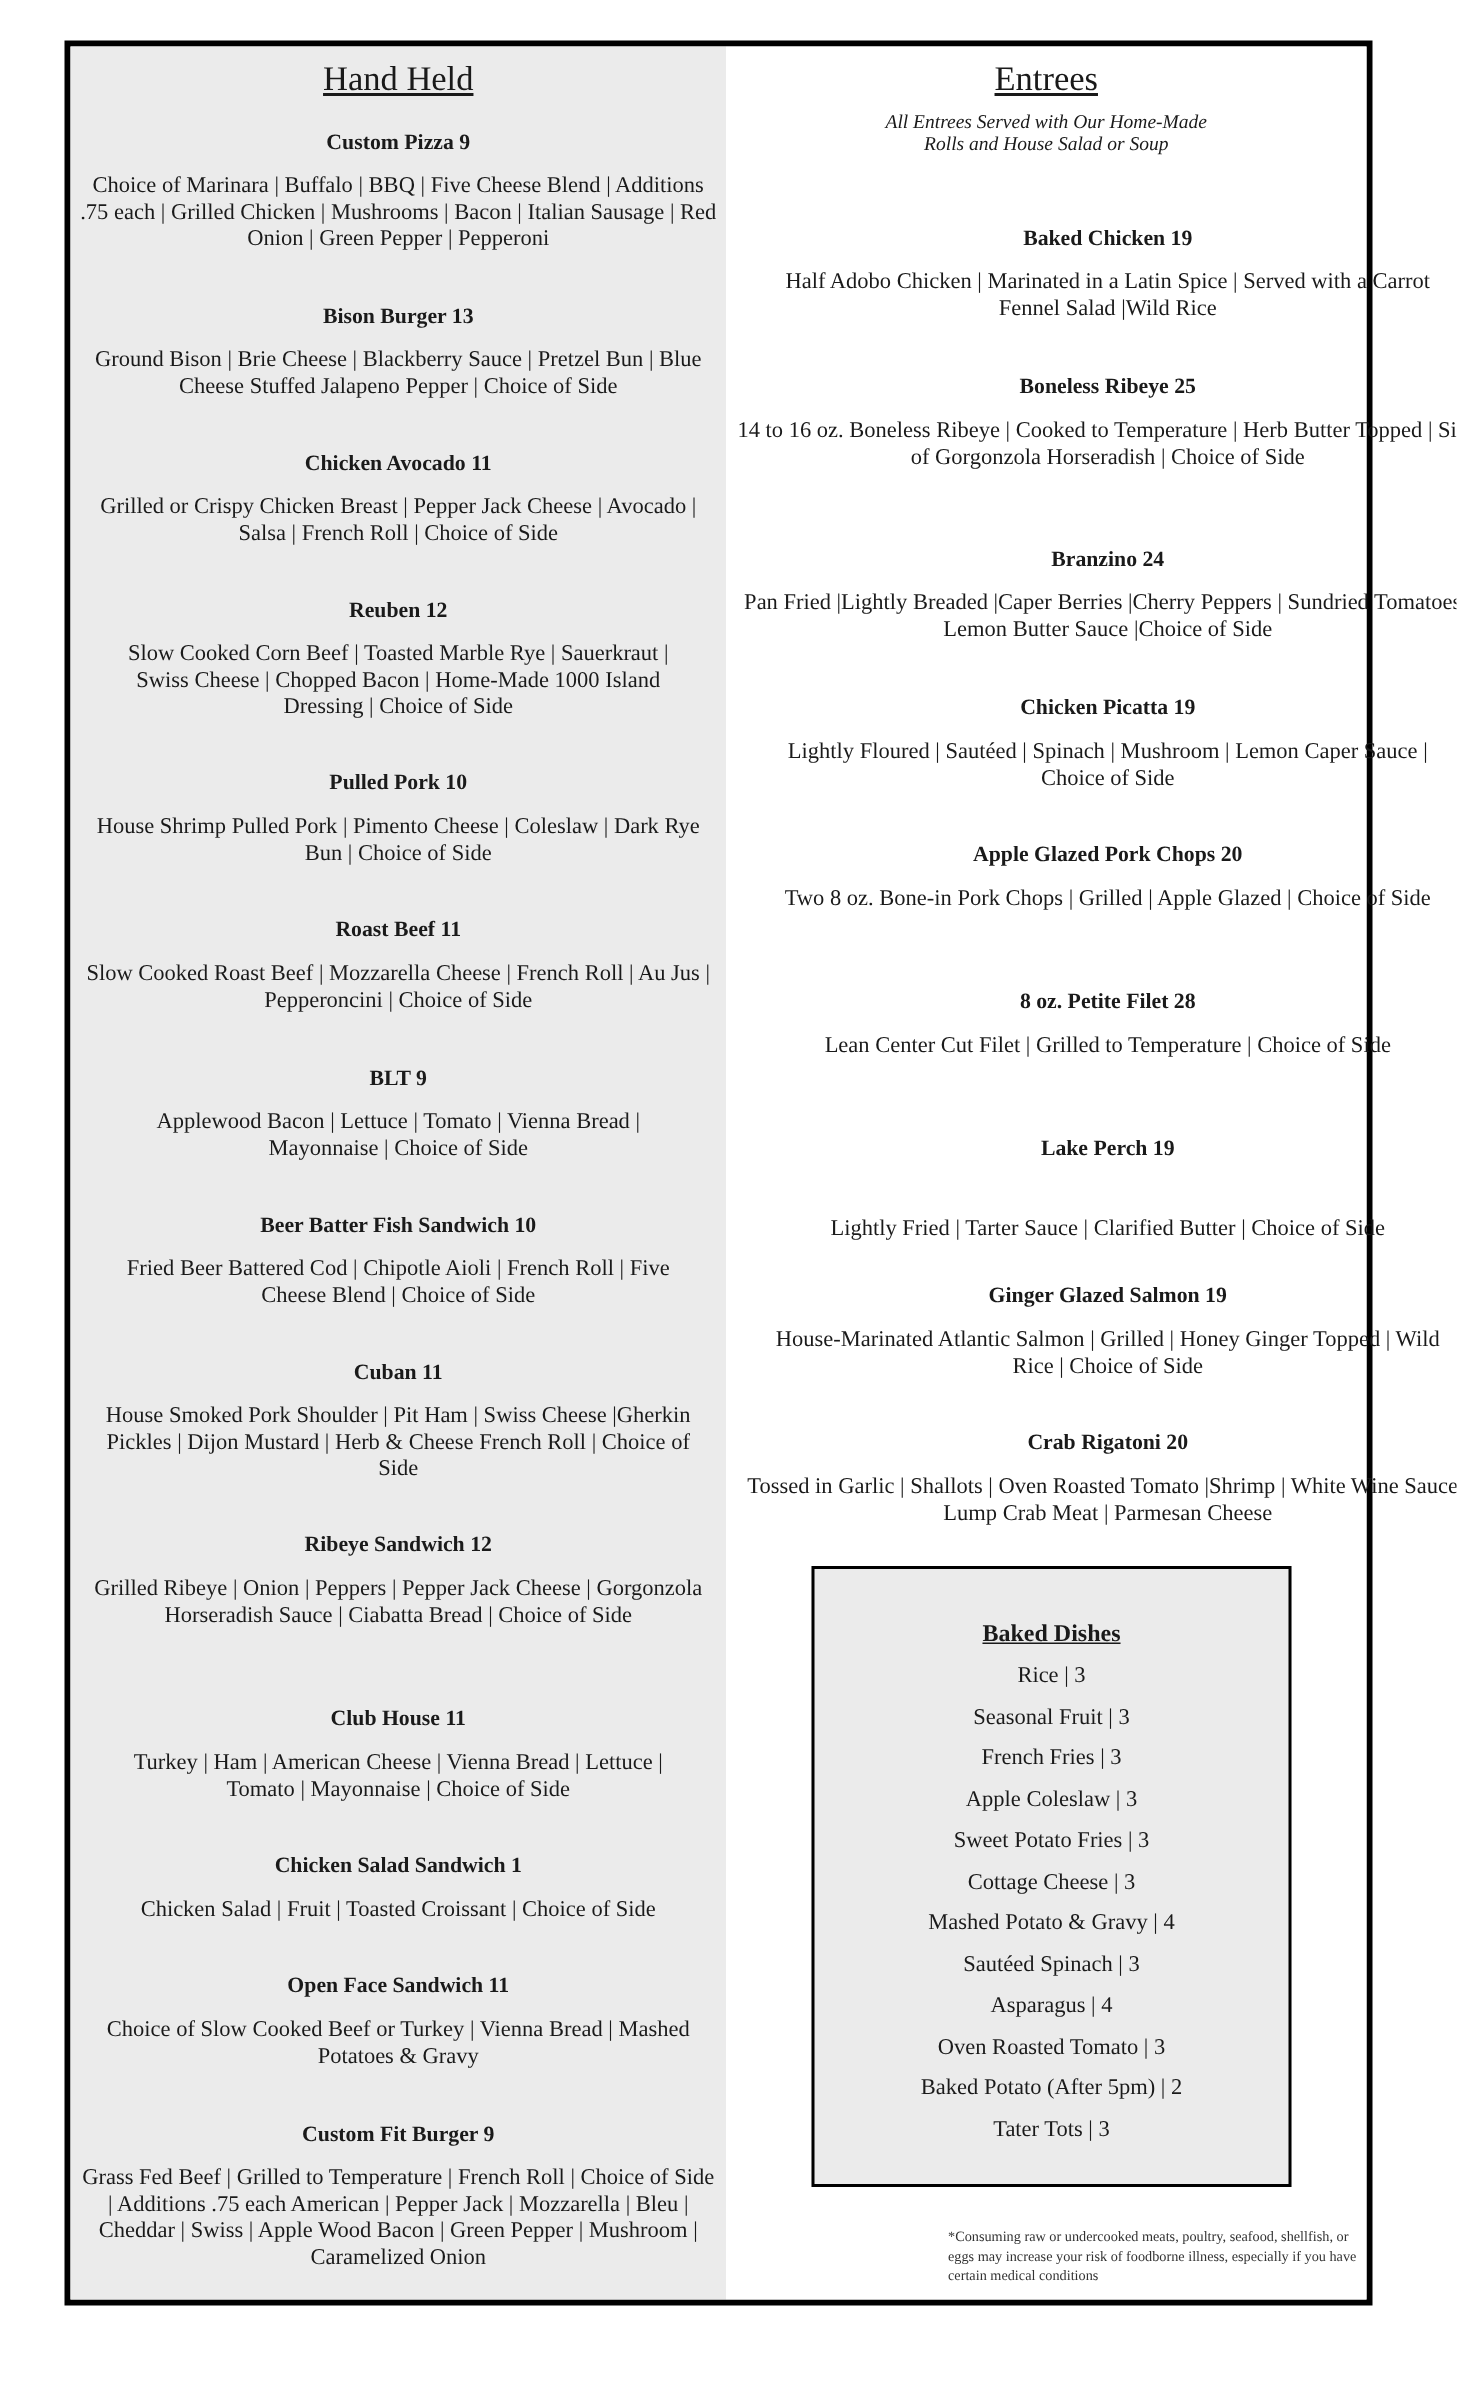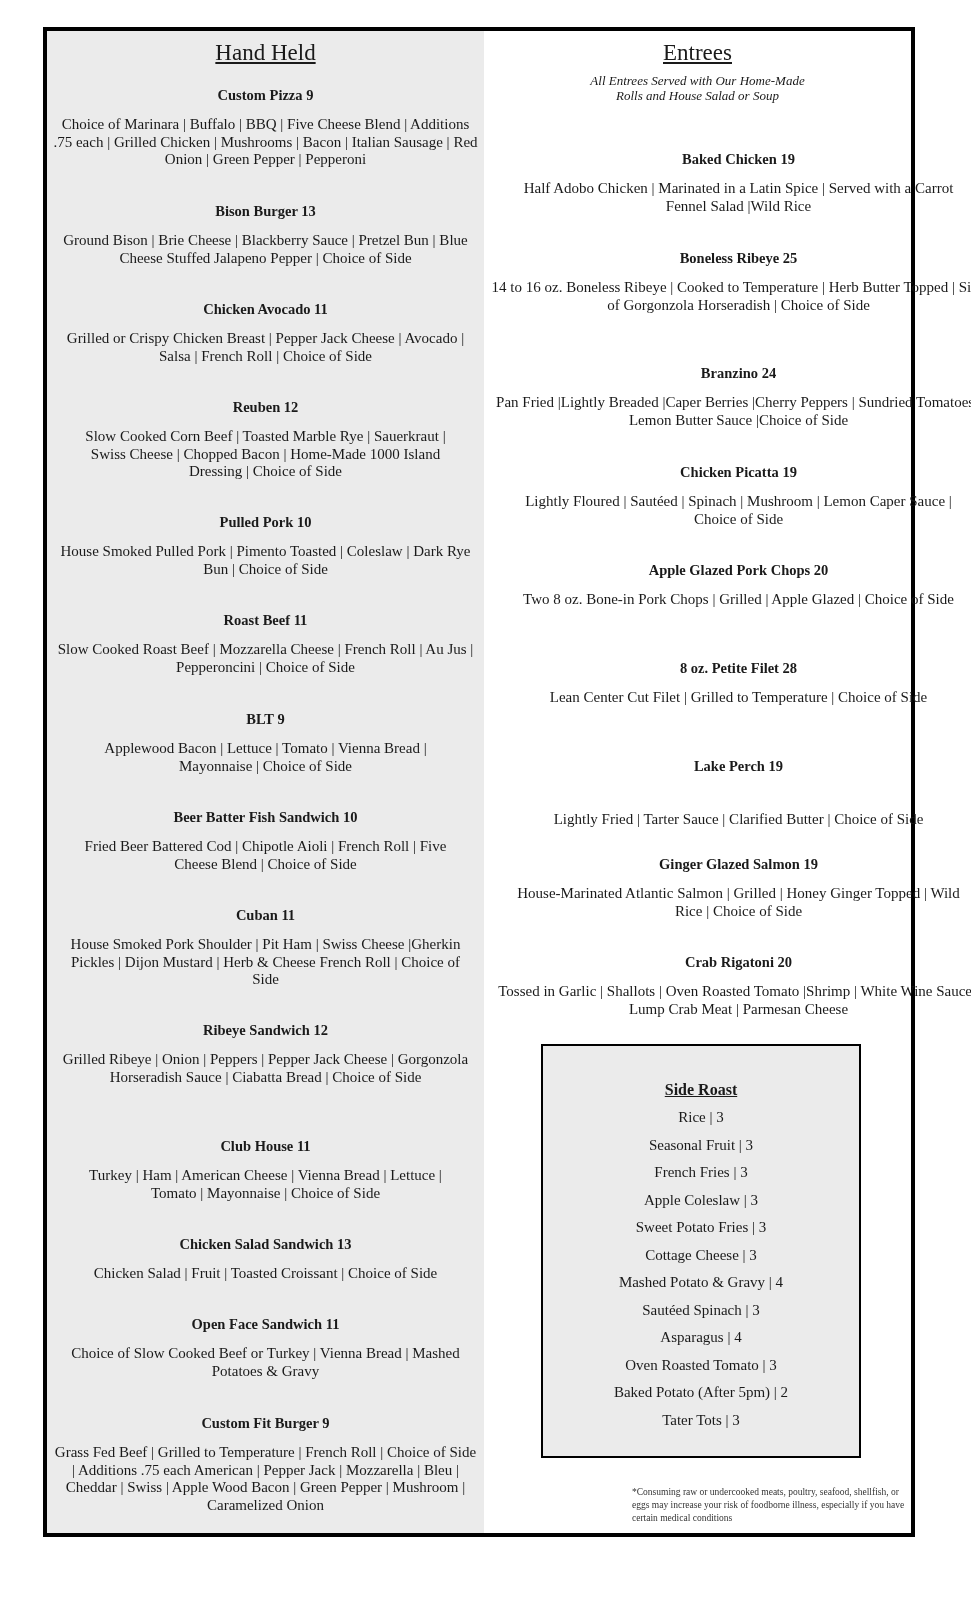--- a/index.html
+++ b/index.html
@@ -47,21 +47,21 @@
     <div class="item" style="top:257px;">
       <p class="item-name">Chicken Avocado 11</p>
       <p class="item-desc">Grilled or Crispy Chicken Breast | Pepper Jack Cheese | Avocado | Salsa | French Roll | Choice of Side</p>
     </div>
     <div class="item" style="top:355px;">
       <p class="item-name">Reuben 12</p>
       <p class="item-desc" style="padding:0 30px;">Slow Cooked Corn Beef | Toasted Marble Rye | Sauerkraut | Swiss Cheese | Chopped Bacon | Home-Made 1000 Island Dressing | Choice of Side</p>
     </div>
     <div class="item" style="top:470px;">
       <p class="item-name">Pulled Pork 10</p>
-      <p class="item-desc">House Smoked Pulled Pork | Pimento Toasted | Coleslaw | Dark Rye Bun | Choice of Side</p>
+      <p class="item-desc">House Shrimp Pulled Pork | Pimento Cheese | Coleslaw | Dark Rye Bun | Choice of Side</p>
     </div>
     <div class="item" style="top:568px;">
       <p class="item-name">Roast Beef 11</p>
       <p class="item-desc">Slow Cooked Roast Beef | Mozzarella Cheese | French Roll | Au Jus | Pepperoncini | Choice of Side</p>
     </div>
     <div class="item" style="top:667px;">
       <p class="item-name">BLT 9</p>
       <p class="item-desc" style="padding:0 20px;">Applewood Bacon | Lettuce | Tomato | Vienna Bread | Mayonnaise | Choice of Side</p>
     </div>
     <div class="item" style="top:765px;">
@@ -74,21 +74,21 @@
     </div>
     <div class="item" style="top:978px;">
       <p class="item-name">Ribeye Sandwich 12</p>
       <p class="item-desc" style="padding:0 14px;">Grilled Ribeye | Onion | Peppers | Pepper Jack Cheese | Gorgonzola Horseradish Sauce | Ciabatta Bread | Choice of Side</p>
     </div>
     <div class="item" style="top:1094px;">
       <p class="item-name">Club House 11</p>
       <p class="item-desc" style="padding:0 30px;">Turkey | Ham | American Cheese | Vienna Bread | Lettuce | Tomato | Mayonnaise | Choice of Side</p>
     </div>
     <div class="item" style="top:1192px;">
-      <p class="item-name">Chicken Salad Sandwich 13</p>
+      <p class="item-name">Chicken Salad Sandwich 1</p>
       <p class="item-desc">Chicken Salad | Fruit | Toasted Croissant | Choice of Side</p>
     </div>
     <div class="item" style="top:1272px;">
       <p class="item-name">Open Face Sandwich 11</p>
       <p class="item-desc" style="padding:0 14px;">Choice of Slow Cooked Beef or Turkey | Vienna Bread | Mashed Potatoes &amp; Gravy</p>
     </div>
     <div class="item" style="top:1371px;">
       <p class="item-name">Custom Fit Burger 9</p>
       <p class="item-desc">Grass Fed Beef | Grilled to Temperature | French Roll | Choice of Side | Additions .75 each American | Pepper Jack | Mozzarella | Bleu | Cheddar | Swiss | Apple Wood Bacon | Green Pepper | Mushroom | Caramelized Onion</p>
     </div>
@@ -132,21 +132,21 @@
     <div class="item" style="top:812px;">
       <p class="item-name">Ginger Glazed Salmon 19</p>
       <p class="item-desc" style="padding:0 30px;">House-Marinated Atlantic Salmon | Grilled | Honey Ginger Topped | Wild Rice | Choice of Side</p>
     </div>
     <div class="item" style="top:910px;">
       <p class="item-name">Crab Rigatoni 20</p>
       <p class="item-desc" style="padding:0 0px;">Tossed in Garlic | Shallots | Oven Roasted Tomato |Shrimp | White Wine Sauce | Lump Crab Meat | Parmesan Cheese</p>
     </div>
 
     <div class="sides-box" style="left:57px;">
-      <div class="sides-title">Side Roast</div>
+      <div class="sides-title">Baked Dishes</div>
       <div style="margin-top:4px;">
         <div class="side-item">Rice | 3</div>
         <div class="side-item">Seasonal Fruit | 3</div>
         <div class="side-item">French Fries | 3</div>
         <div class="side-item">Apple Coleslaw | 3</div>
         <div class="side-item">Sweet Potato Fries | 3</div>
         <div class="side-item">Cottage Cheese | 3</div>
         <div class="side-item">Mashed Potato &amp; Gravy | 4</div>
         <div class="side-item">Sautéed Spinach | 3</div>
         <div class="side-item">Asparagus | 4</div>

